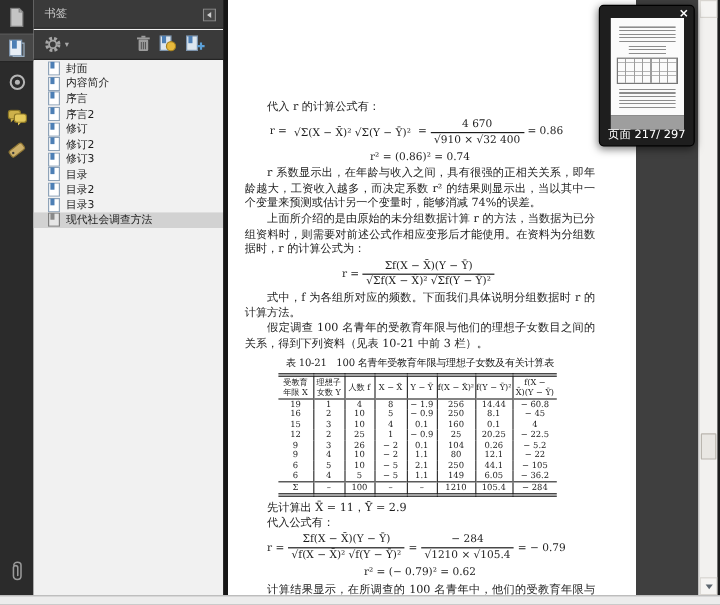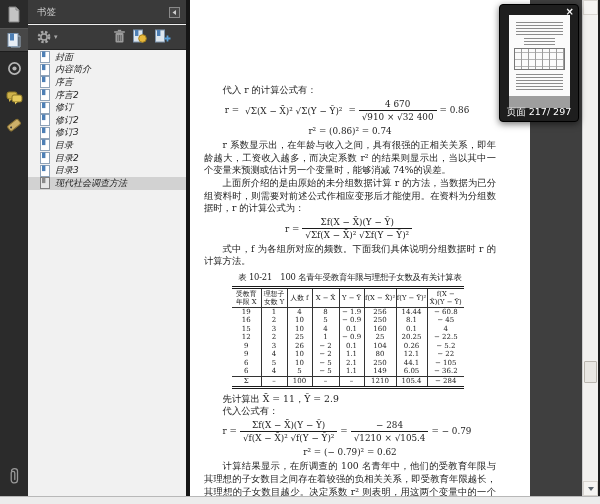--- a/index.html
+++ b/index.html
@@ -14,21 +14,21 @@
   
   .panel { position:absolute; left:28px; top:0; width:158px; height:496px; background:#f1f1f1; }
   .panel-header { position:absolute; left:0; top:0; width:100%; height:24px; background:#3a3a3a;
                   color:#c9c9c9; font-size:9.5px; line-height:24px; padding-left:9px; border-bottom:1px solid #2c2c2c;}
   .panel-header .hbtn { position:absolute; right:6px; top:6px; width:12px; height:12px; display:flex; align-items:center; justify-content:center; }
   .panel-toolbar { position:absolute; left:0; top:25px; width:100%; height:25px; background:#3a3a3a; border-bottom:1px solid #242424; }
   .tool { position:absolute; top:4px; display:flex; align-items:center; cursor:pointer; }
   .caret { color:#a8a8a8; font-size:7px; margin-left:2px; }
   .panel-list { position:absolute; left:0; top:51px; width:100%; bottom:0; background:#f1f1f1; overflow:hidden; }
   .bm { position:relative; height:12.6px; display:flex; align-items:center; padding-left:12px; cursor:pointer; }
-  .bm .bm-label { font-size:9px; color:#1d1d1d; margin-left:5px; white-space:nowrap;font-style:italic; }
+  .bm .bm-label { font-size:9px; color:#1d1d1d; margin-left:5px; white-space:nowrap; }
   .bm.sel { background:#d2d2d2; }
   .bm svg { flex:none; }
 
   
   .doc-edge { position:absolute; left:186px; top:0; width:4px; height:496px; background:#161616; }
   .doc { position:absolute; left:190px; top:0; width:340px; height:496px; background:#ffffff; overflow:hidden; }
   .content { position:absolute; left:14px; top:84px; width:292px; font-family:"DejaVu Serif", serif;
              font-size:9.3px; line-height:12.6px; color:#1c1c1c; }
   .content p { text-indent:2em; text-align:justify; }
   .formula { text-align:center; font-size:8.8px; line-height:10.5px; margin:2px 0 2px -6px; white-space:nowrap; }
@@ -256,20 +256,21 @@
     <div class="f-line2">r² = (0.86)² = 0.74</div>
 
     <p>r 系数显示出，在年龄与收入之间，具有很强的正相关关系，即年龄越大，工资收入越多，而决定系数 r² 的结果则显示出，当以其中一个变量来预测或估计另一个变量时，能够消减 74%的误差。</p>
     <p>上面所介绍的是由原始的未分组数据计算 r 的方法，当数据为已分组资料时，则需要对前述公式作相应变形后才能使用。在资料为分组数据时，r 的计算公式为：</p>
 
     <div class="formula">
       <span class="f-eq">r =</span><span class="frac"><span class="num">Σf(X − X̄)(Y − Ȳ)</span><span class="den">√Σf(X − X̄)²  √Σf(Y − Ȳ)²</span></span>
     </div>
 
     <p>式中，f 为各组所对应的频数。下面我们具体说明分组数据时 r 的计算方法。</p>
+    <p>假定调查 100 名青年的受教育年限与他们的理想子女数目之间的关系，得到下列资料（见表 10-21 中前 3 栏）。</p>
 
     <div class="tbl-caption">表 10-21　100 名青年受教育年限与理想子女数及有关计算表</div>
 
     <table class="ctable">
       <colgroup>
         <col style="width:29px">
           <col style="width:26px">
           <col style="width:25px">
           <col style="width:27px">
         <col style="width:25px">

